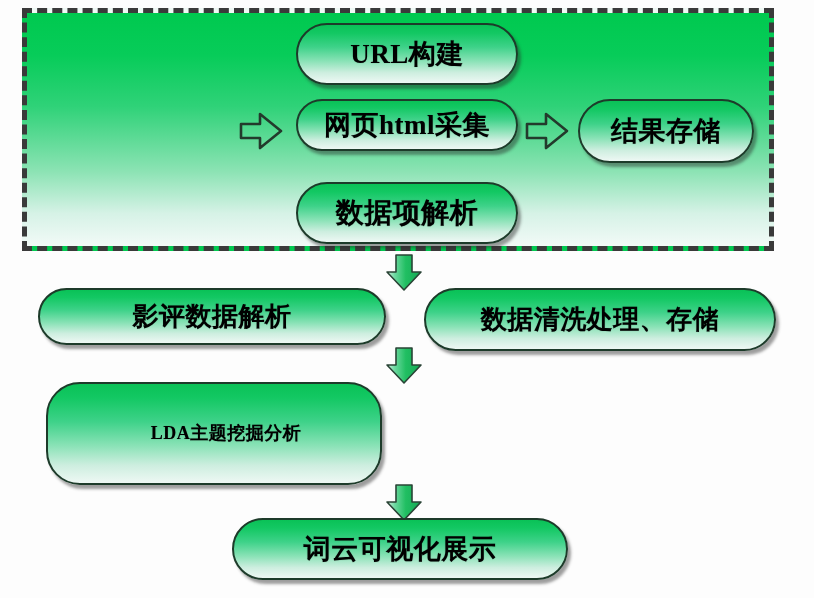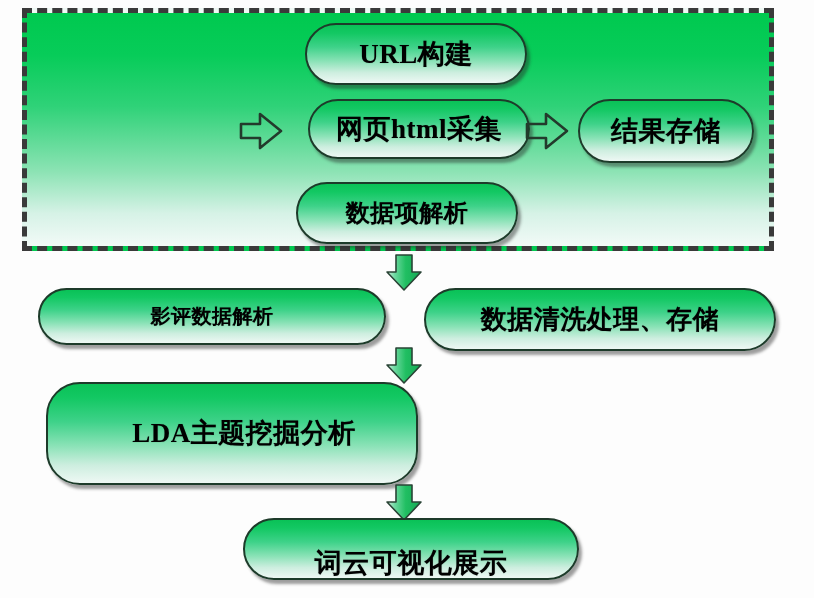--- a/index.html
+++ b/index.html
@@ -64,73 +64,72 @@
   .node .label {
     display: block;
     line-height: 1.12;
     text-shadow: 0 0 1px rgba(0,0,0,0.35);
   }
   .pill { border-radius: 999px; }
   .rrect { border-radius: 34px; }
 
   
   #node-url {
-    left: 305px; top: 23px; width: 222px; height: 62px;
+    left: 296px; top: 23px; width: 222px; height: 62px;
     font-size: 27px;
   }
   #node-movie-input {
     left: 52px; top: 99px; width: 180px; height: 64px;
     font-size: 27px;
   }
   #node-html-collect {
-    left: 308px; top: 99px; width: 222px; height: 60px;
+    left: 296px; top: 99px; width: 222px; height: 52px;
     font-size: 27px;
   }
   #node-result-store {
     left: 578px; top: 99px; width: 176px; height: 64px;
     font-size: 27px;
   }
   #node-data-parse {
     left: 296px; top: 182px; width: 222px; height: 62px;
-    font-size: 24px;
+    font-size: 28px;
     text-align: center;
   }
 
   
   .harrow {
     position: absolute;
     width: 46px;
     height: 46px;
   }
   #harrow-1 { left: 238px; top: 108px; }
   #harrow-2 { left: 524px; top: 108px; }
 
   
   #node-review-parse {
     left: 38px; top: 288px; width: 348px; height: 57px;
-    font-size: 20px;
+    font-size: 26px;
   }
   #node-clean-store {
     left: 424px; top: 288px; width: 352px; height: 63px;
     font-size: 26px;
   }
   #node-lda {
-    left: 46px; top: 382px; width: 372px; height: 103px;
-    font-size: 27px;
+    left: 46px; top: 382px; width: 336px; height: 103px;
+    font-size: 18px;
     padding-left: 24px;
   }
   #node-jieba {
     left: 424px; top: 376px; width: 356px; height: 110px;
     font-size: 27px;
     line-height: 1.25;
   }
   #node-wordcloud {
-    left: 243px; top: 518px; width: 336px; height: 62px;
-    font-size: 27px;
-    align-items: flex-end;
+    left: 232px; top: 518px; width: 336px; height: 62px;
+    font-size: 27px;
   }
 
   
   .varrow {
     position: absolute;
     width: 40px;
     height: 38px;
   }
   #varrow-1 { left: 384px; top: 254px; }
   #varrow-2 { left: 384px; top: 347px; }

